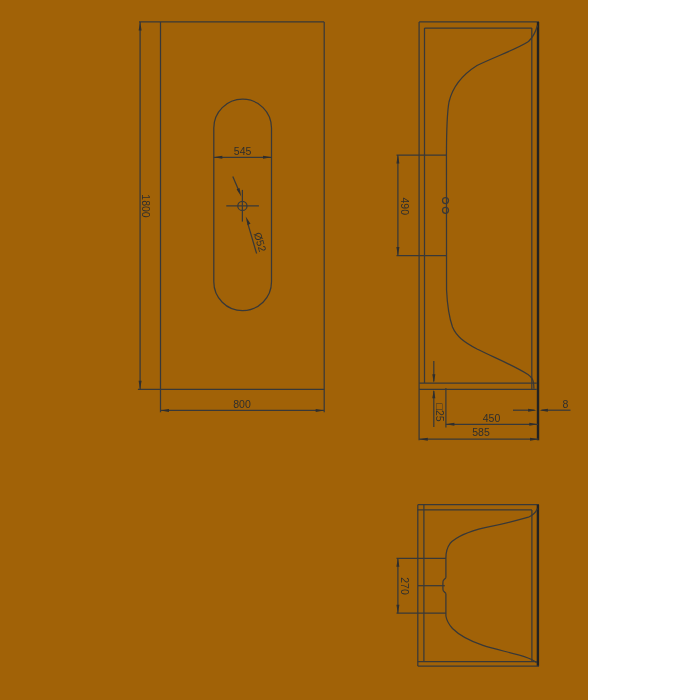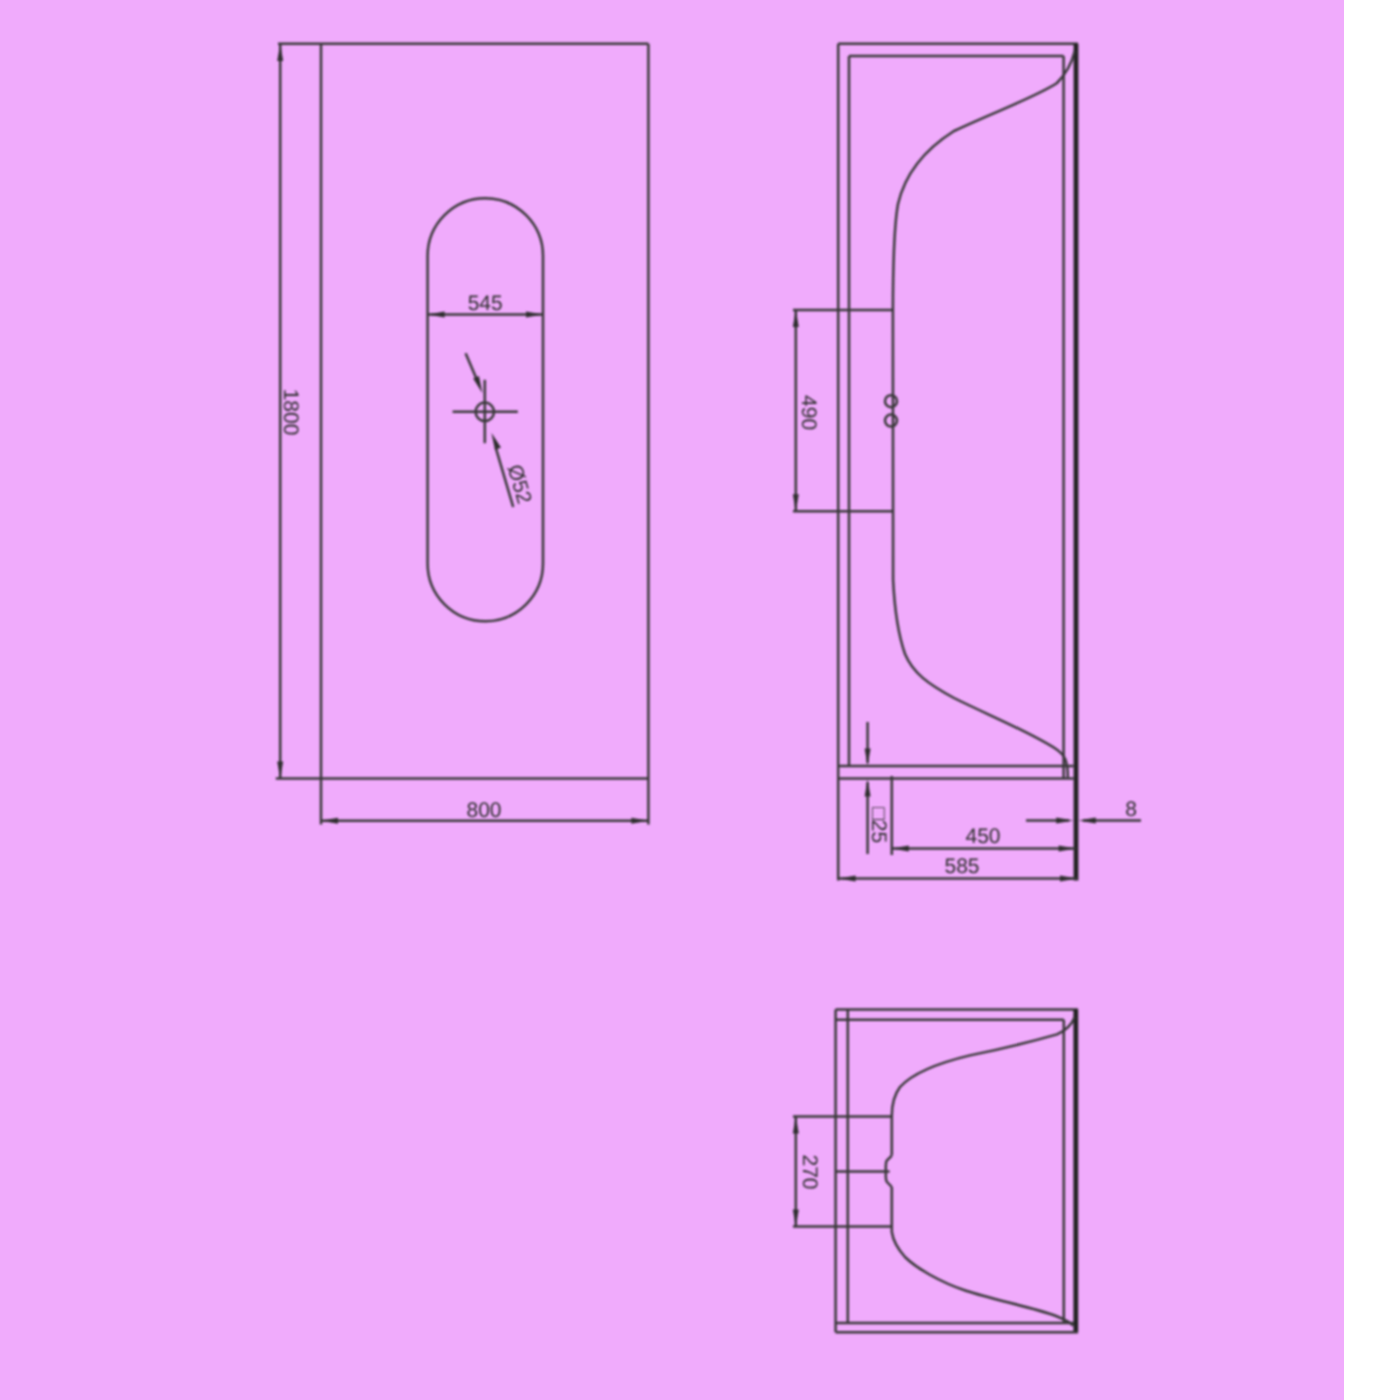--- a/index.html
+++ b/index.html
@@ -1,16 +1,16 @@
 <!DOCTYPE html>
 <html><head>
 <meta charset="utf-8">
 <style>
   html,body{margin:0;padding:0;background:#ffffff;}
-  .page{width:672px;height:700px;position:relative;background:#f0abfc;overflow:hidden;}
+  .page{width:588px;height:700px;position:relative;background:#a16207;overflow:hidden;}
   svg{position:absolute;left:0;top:0;filter:blur(0.4px);}
   text{font-family:"Liberation Sans",sans-serif;fill:#2e2e2e;}
 </style>
 </head>
 <body>
 <div class="page">
 <svg width="700" height="700" viewBox="0 0 700 700">
 <g stroke="#383838" stroke-width="1.25" fill="none" stroke-linecap="butt">
 
 <g>

